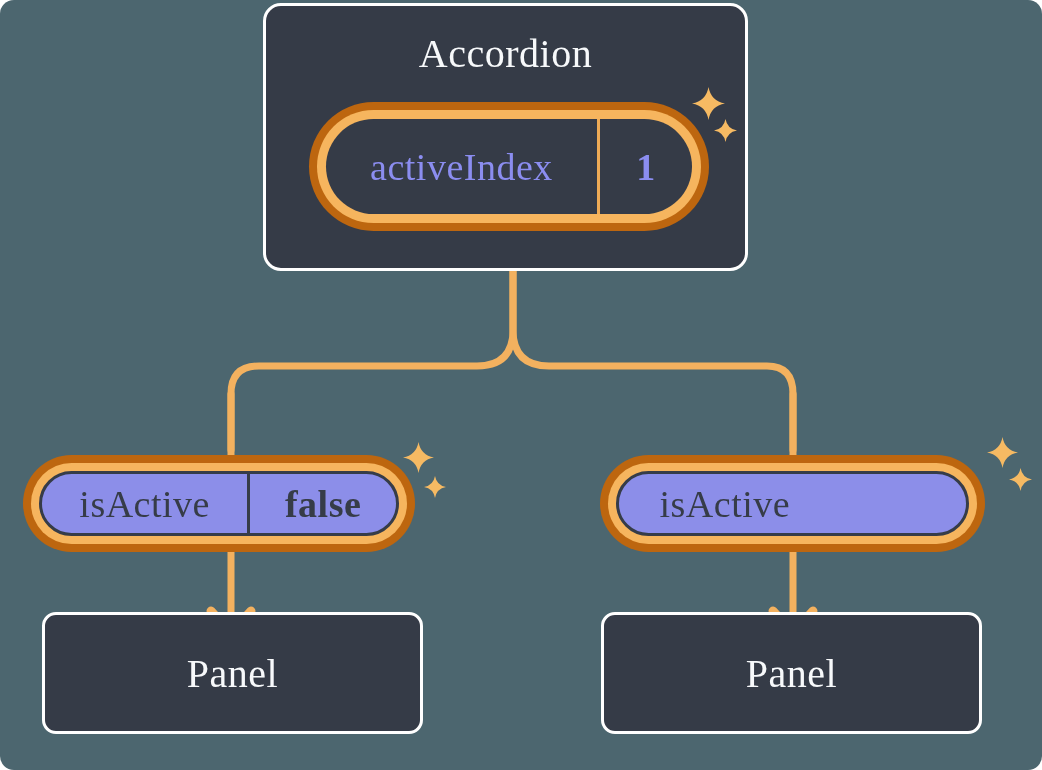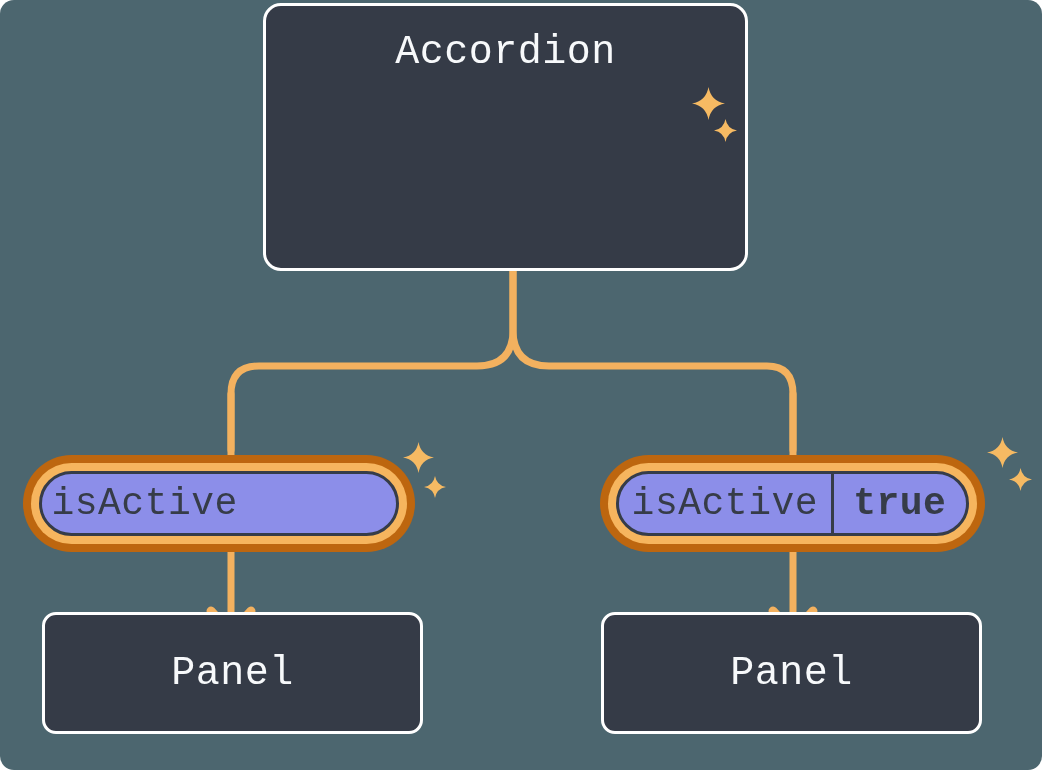--- a/index.html
+++ b/index.html
@@ -5,21 +5,21 @@
   html, body { margin: 0; padding: 0; background: #ffffff; }
   * { box-sizing: border-box; }
 
   .canvas {
     position: relative;
     width: 1042px;
     height: 770px;
     background: #4C666F;
     border-radius: 14px;
     overflow: hidden;
-    font-family: Liberation Mono, monospace;
+    font-family: Liberation Serif, serif;
   }
 
   .connector-layer {
     position: absolute;
     inset: 0;
     z-index: 1;
   }
 
   .node-card {
     position: absolute;
@@ -136,31 +136,37 @@
     <g fill="none" stroke="#F3B15F" stroke-width="9" stroke-linecap="round" stroke-linejoin="round">
       <path d="M211 611 L231 633 L251 611"></path>
       <path d="M773 611 L793 633 L813 611"></path>
     </g>
   </svg>
 
   <div class="node-card root-card">
     <div class="root-title">Accordion</div>
   </div>
 
+  <div class="pill pill-state">
+    <div class="pill-inner">
+      <div class="cell label">activeIndex</div>
+      <div class="cell value">1</div>
+    </div>
+  </div>
 
   <div class="pill pill-prop left">
     <div class="pill-inner">
       <div class="cell label">isActive</div>
+      <div class="cell value">false</div>
     </div>
   </div>
 
   <div class="pill pill-prop right">
     <div class="pill-inner">
       <div class="cell label">isActive</div>
-      <div class="cell value">true</div>
     </div>
   </div>
 
   <div class="node-card panel-card">
     <div class="panel-label">Panel</div>
   </div>
   <div class="node-card panel-card right">
     <div class="panel-label">Panel</div>
   </div>
 

